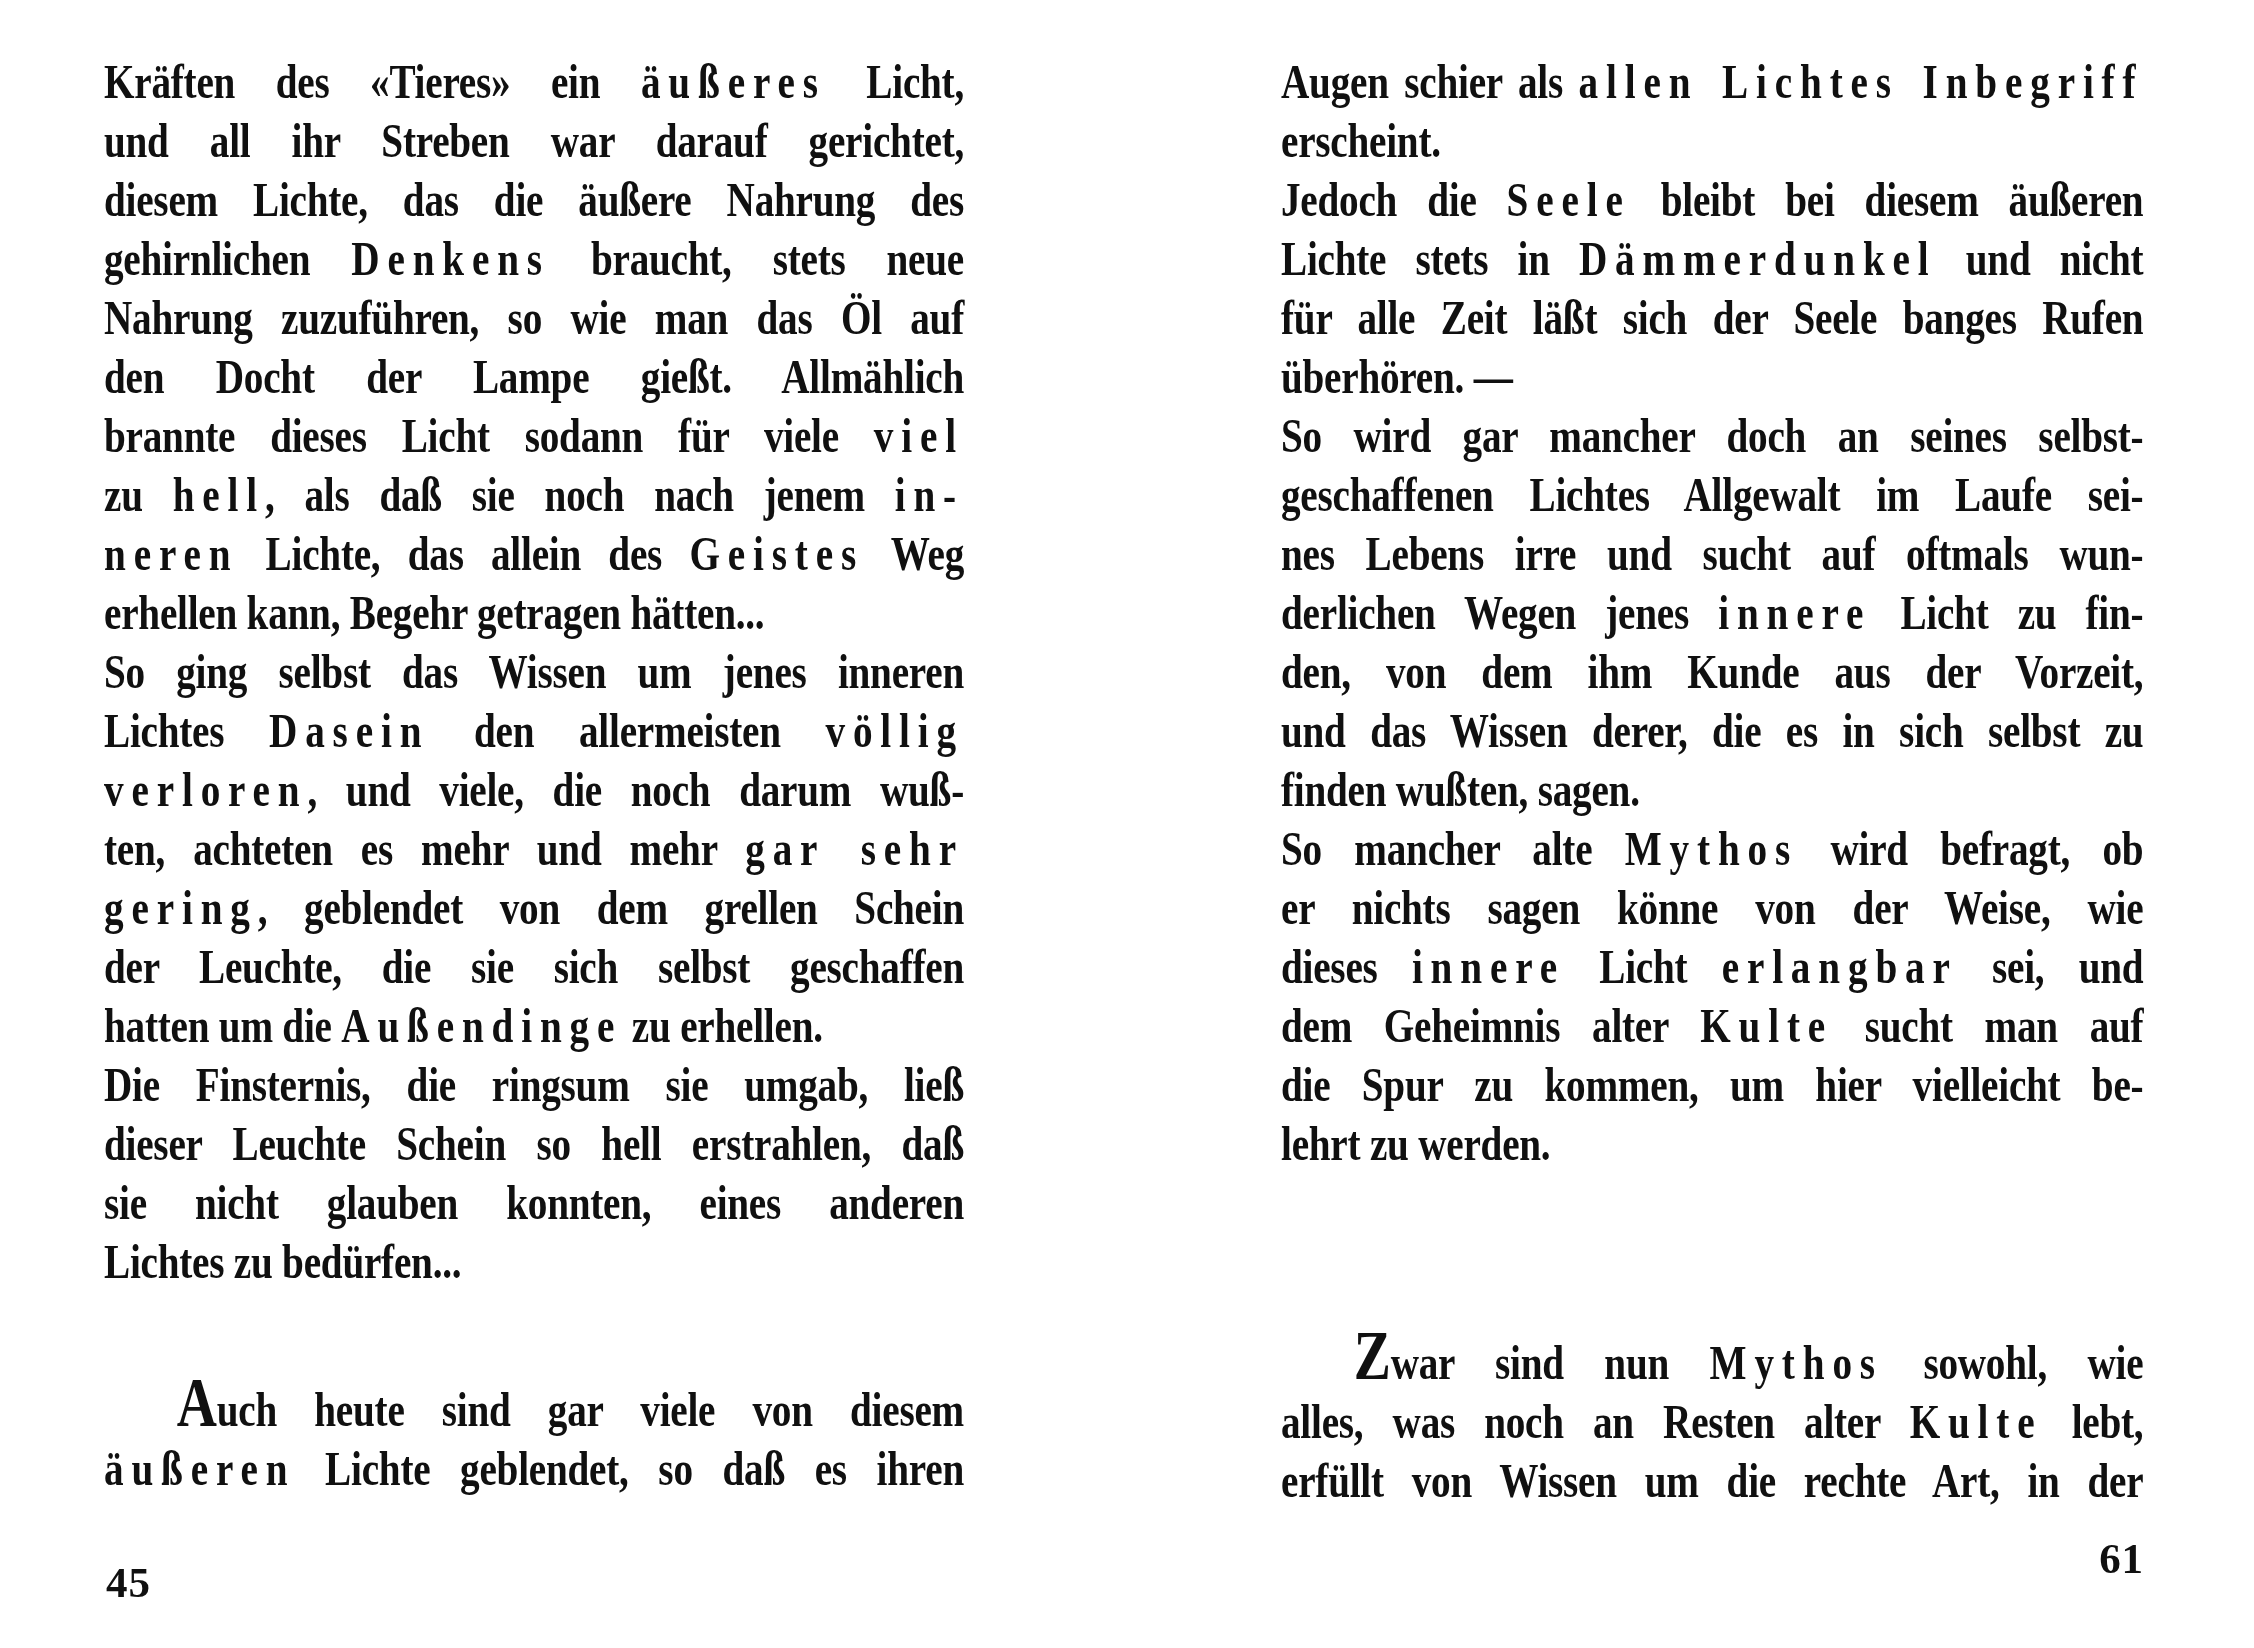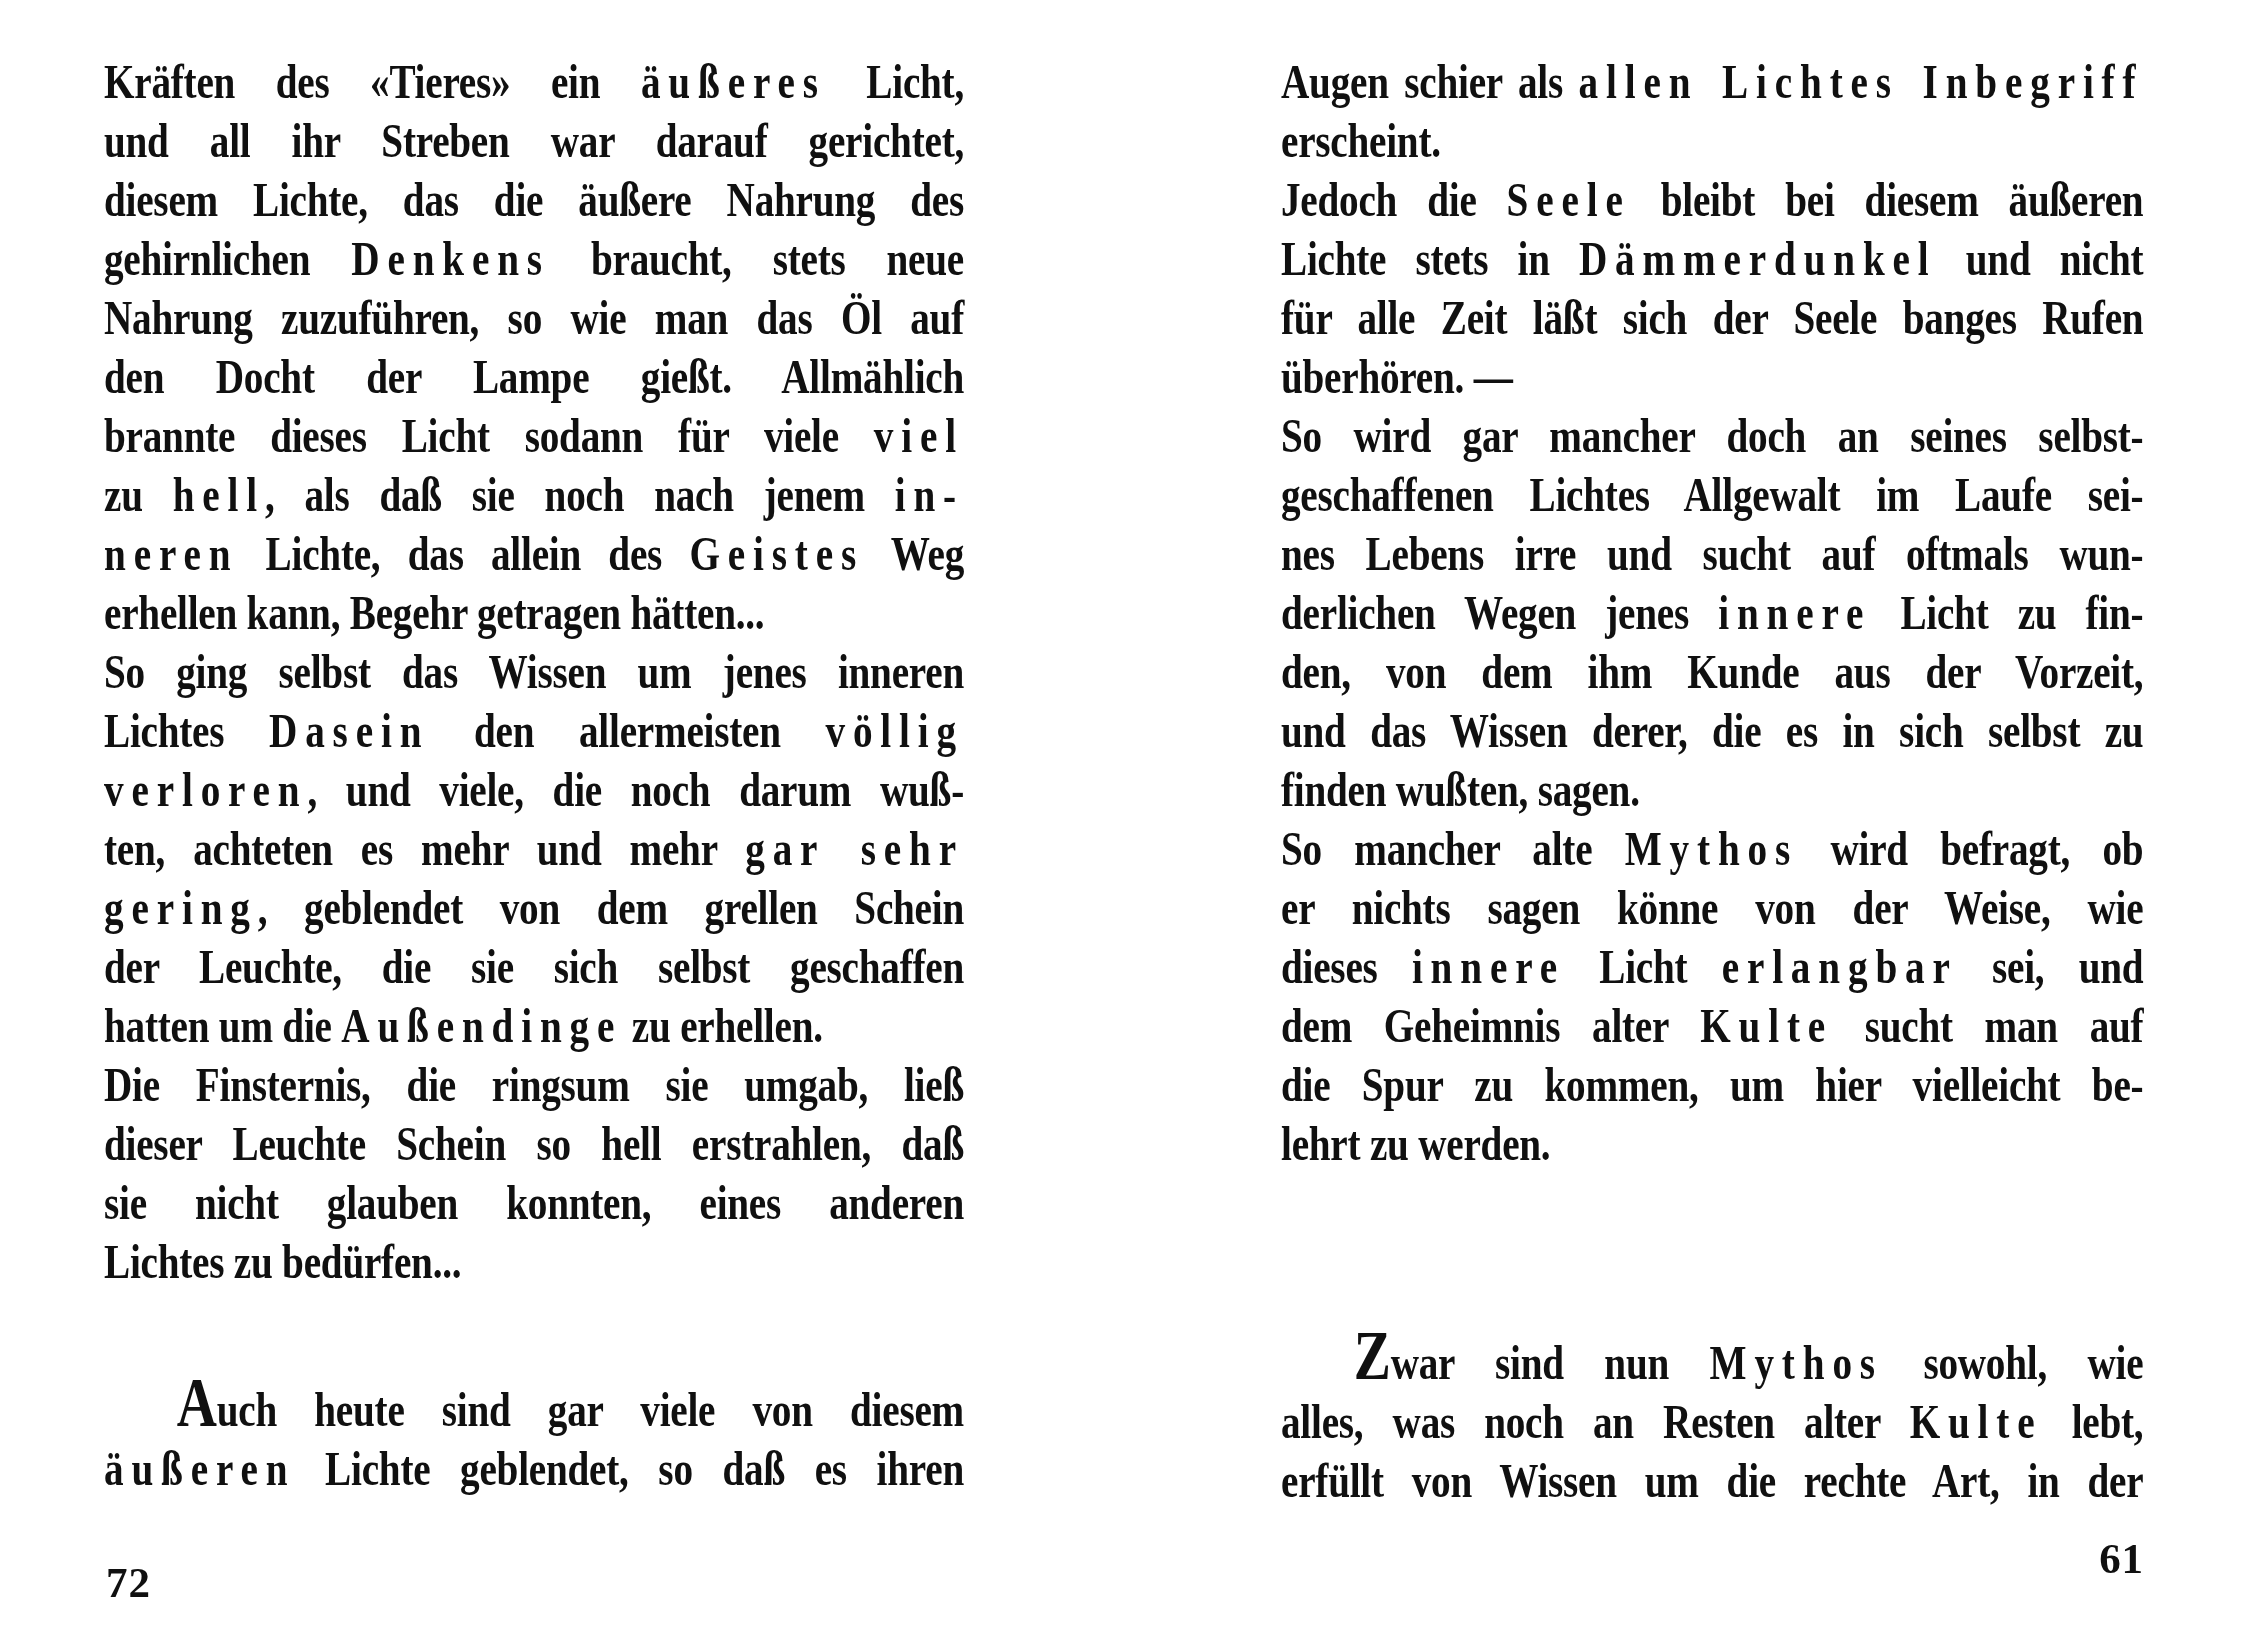--- a/index.html
+++ b/index.html
@@ -127,18 +127,18 @@
       <div class="line"><span>dieses </span><span class="sp">innere</span><span> Licht </span><span class="sp">erlangbar</span><span> sei, und</span></div>
       <div class="line"><span>dem Geheimnis alter </span><span class="sp">Kulte</span><span> sucht man auf</span></div>
       <div class="line"><span>die Spur zu kommen, um hier vielleicht be-</span></div>
       <div class="line nojust"><span>lehrt zu werden.</span></div>
       <div class="gap-large"></div>
       <div class="line indent"><span class="init">Z</span><span>war sind nun </span><span class="sp">Mythos</span><span> sowohl, wie</span></div>
       <div class="line"><span>alles, was noch an Resten alter </span><span class="sp">Kulte</span><span> lebt,</span></div>
       <div class="line"><span>erfüllt von Wissen um die rechte Art, in der</span></div>
     </div>
 
-  <div id="pn-left" class="page-number">72</div>
+  <div id="pn-left" class="page-number">45</div>
 
   <div id="pn-right" class="page-number">61</div>
 
 </div>
 
 
 </body></html>

